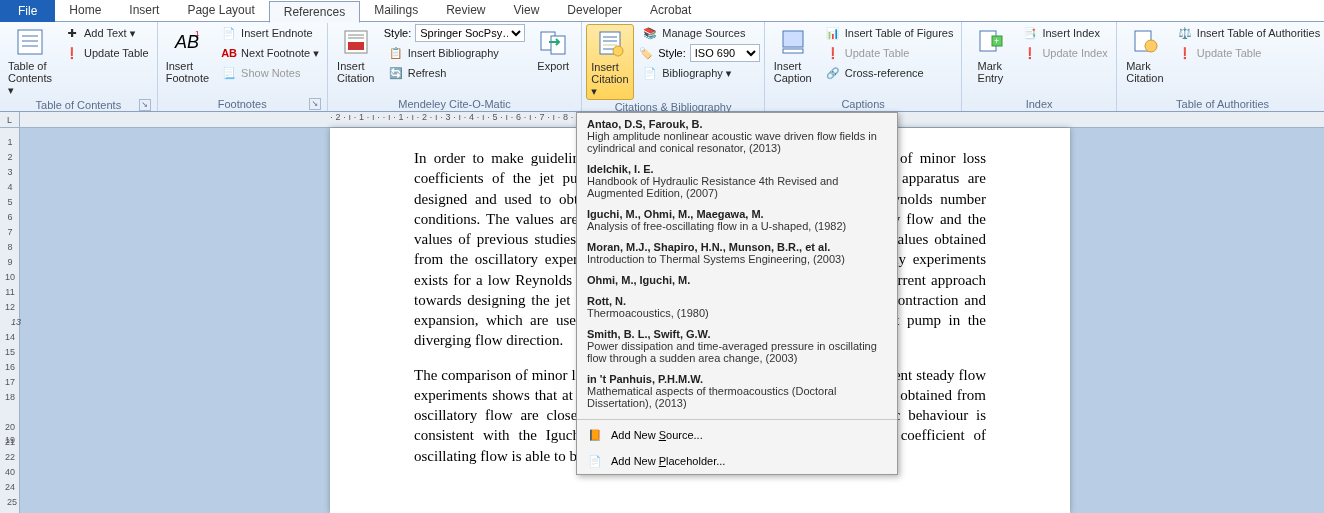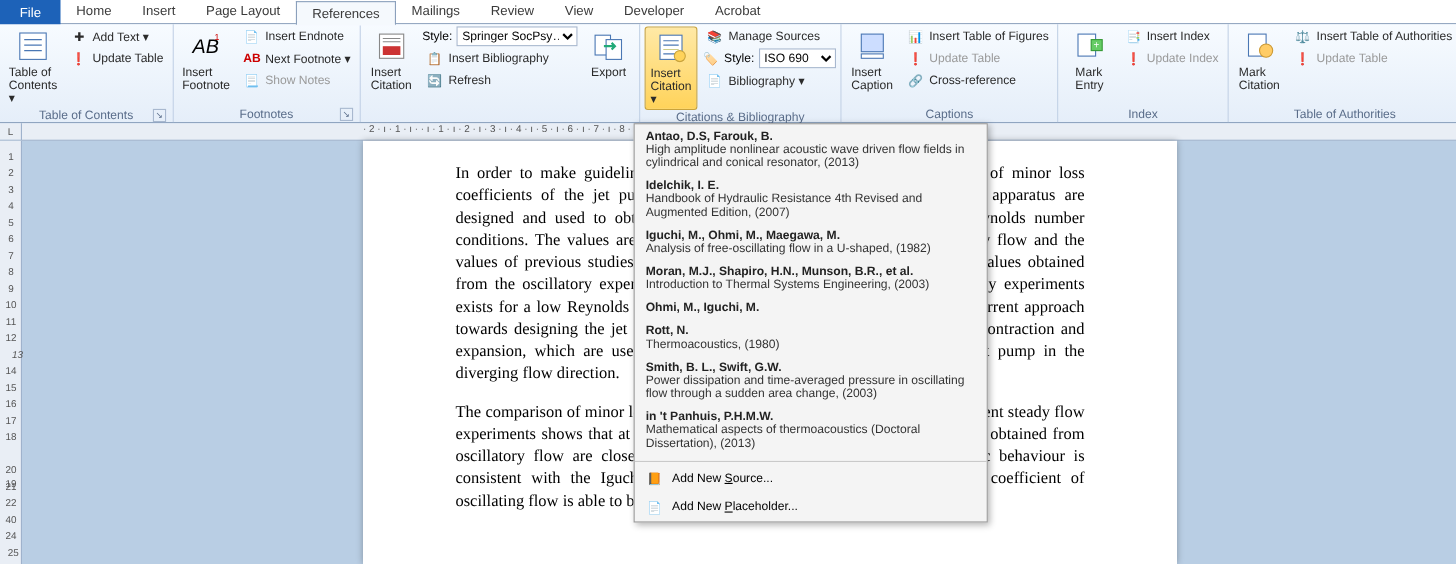--- a/index.html
+++ b/index.html
@@ -161,20 +161,21 @@
         <span class="ico">
           <svg width="28" height="28">
               <rect x="2" y="4" width="14" height="18" fill="#fff" stroke="#4a77b4"></rect>
               <rect x="12" y="8" width="14" height="18" fill="#fff" stroke="#4a77b4"></rect>
               <path d="M10 14 L20 14 M17 11 L20 14 L17 17" stroke="#2a7" fill="none" stroke-width="2"></path>
             </svg>
         </span>
         <span class="lbl">Export</span>
       </div>
     </div>
+    <div class="group-label">Mendeley Cite-O-Matic</div>
   </div>
 
   <div class="group">
     <div class="group-body">
       <div class="bigbtn highlight">
         <span class="ico">
           <svg width="28" height="28">
               <rect x="4" y="3" width="20" height="22" fill="#fff" stroke="#4a77b4"></rect>
               <line x1="7" y1="8" x2="21" y2="8" stroke="#4a77b4"></line>
               <line x1="7" y1="12" x2="21" y2="12" stroke="#4a77b4"></line>

